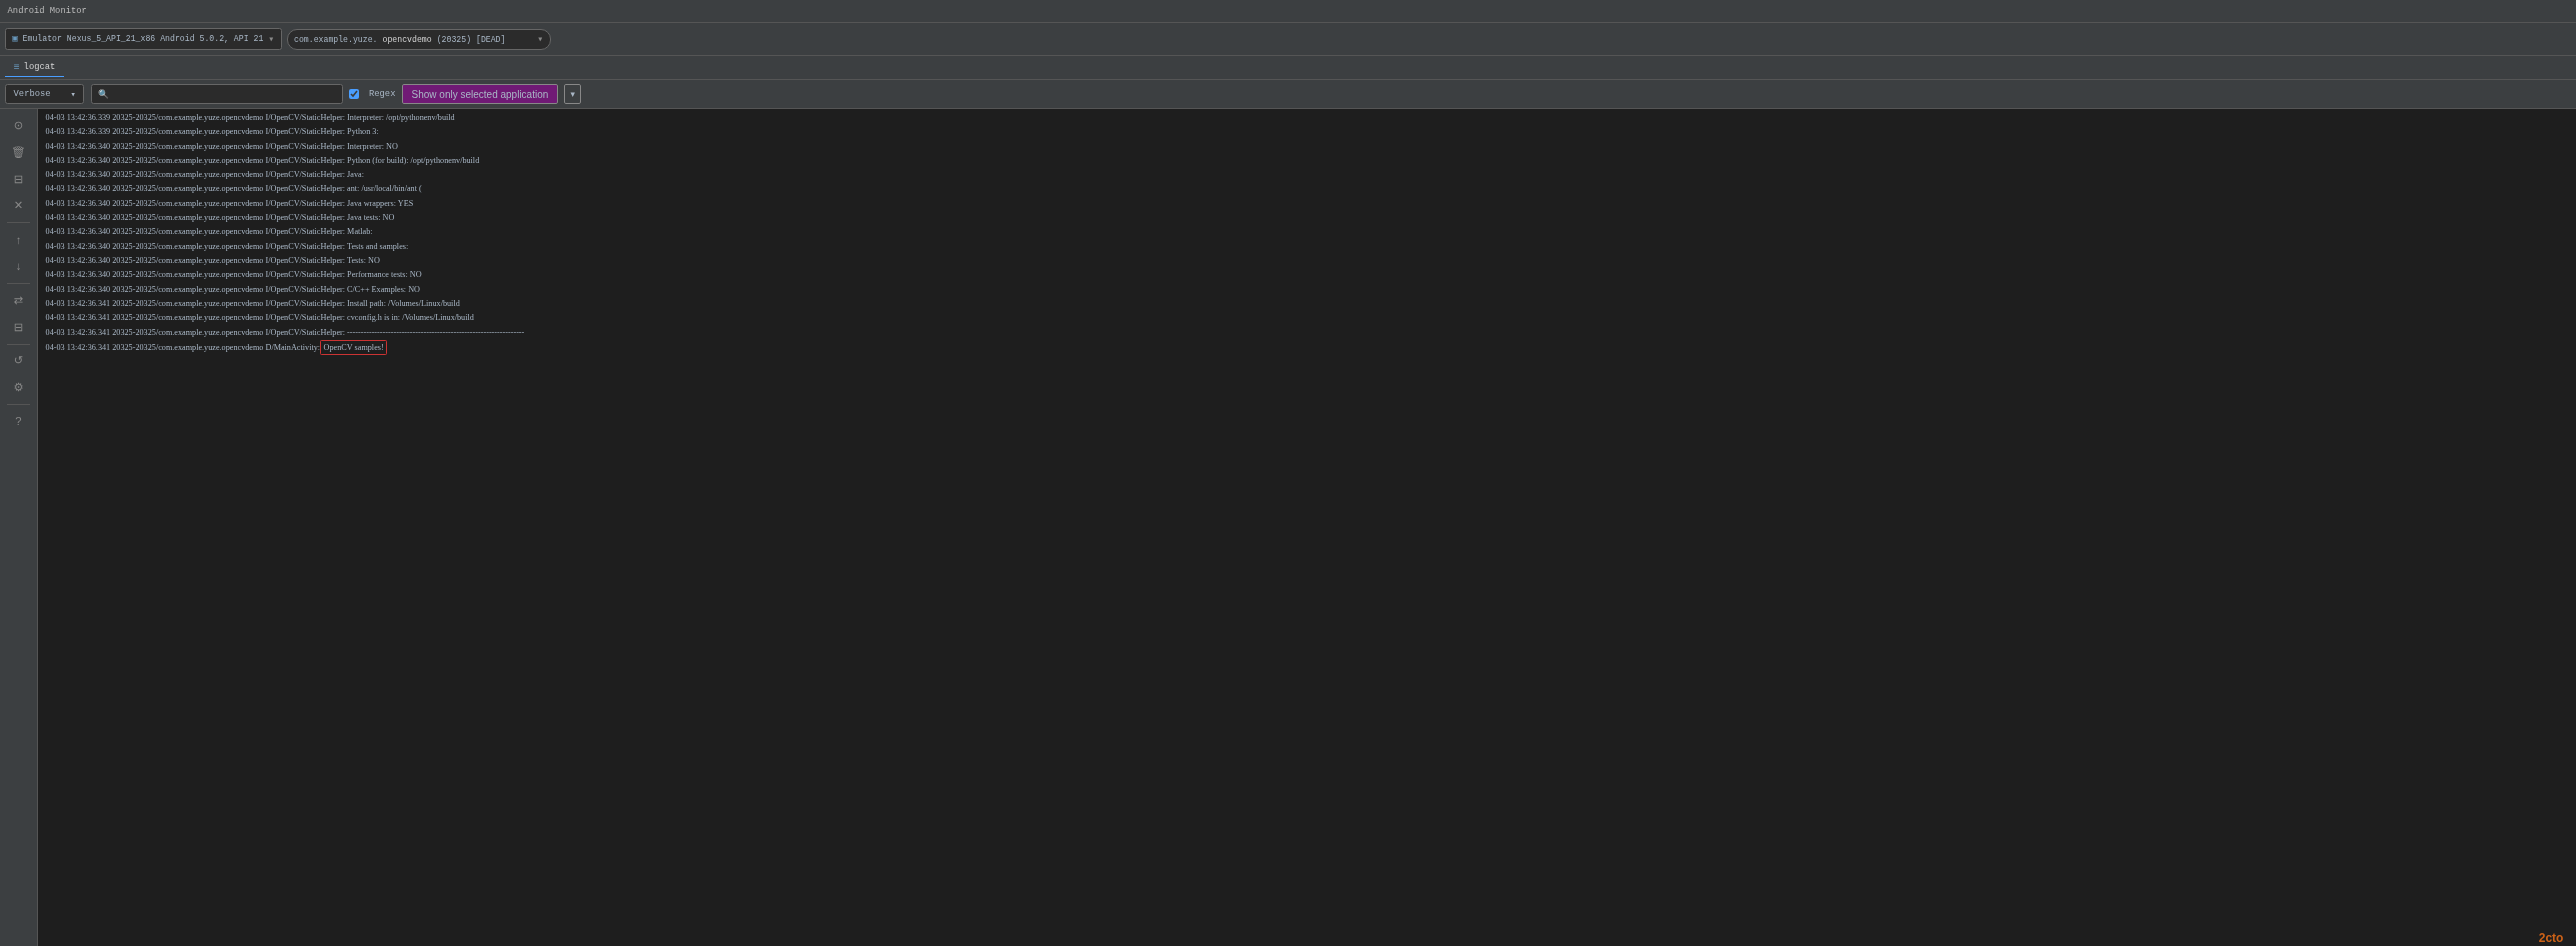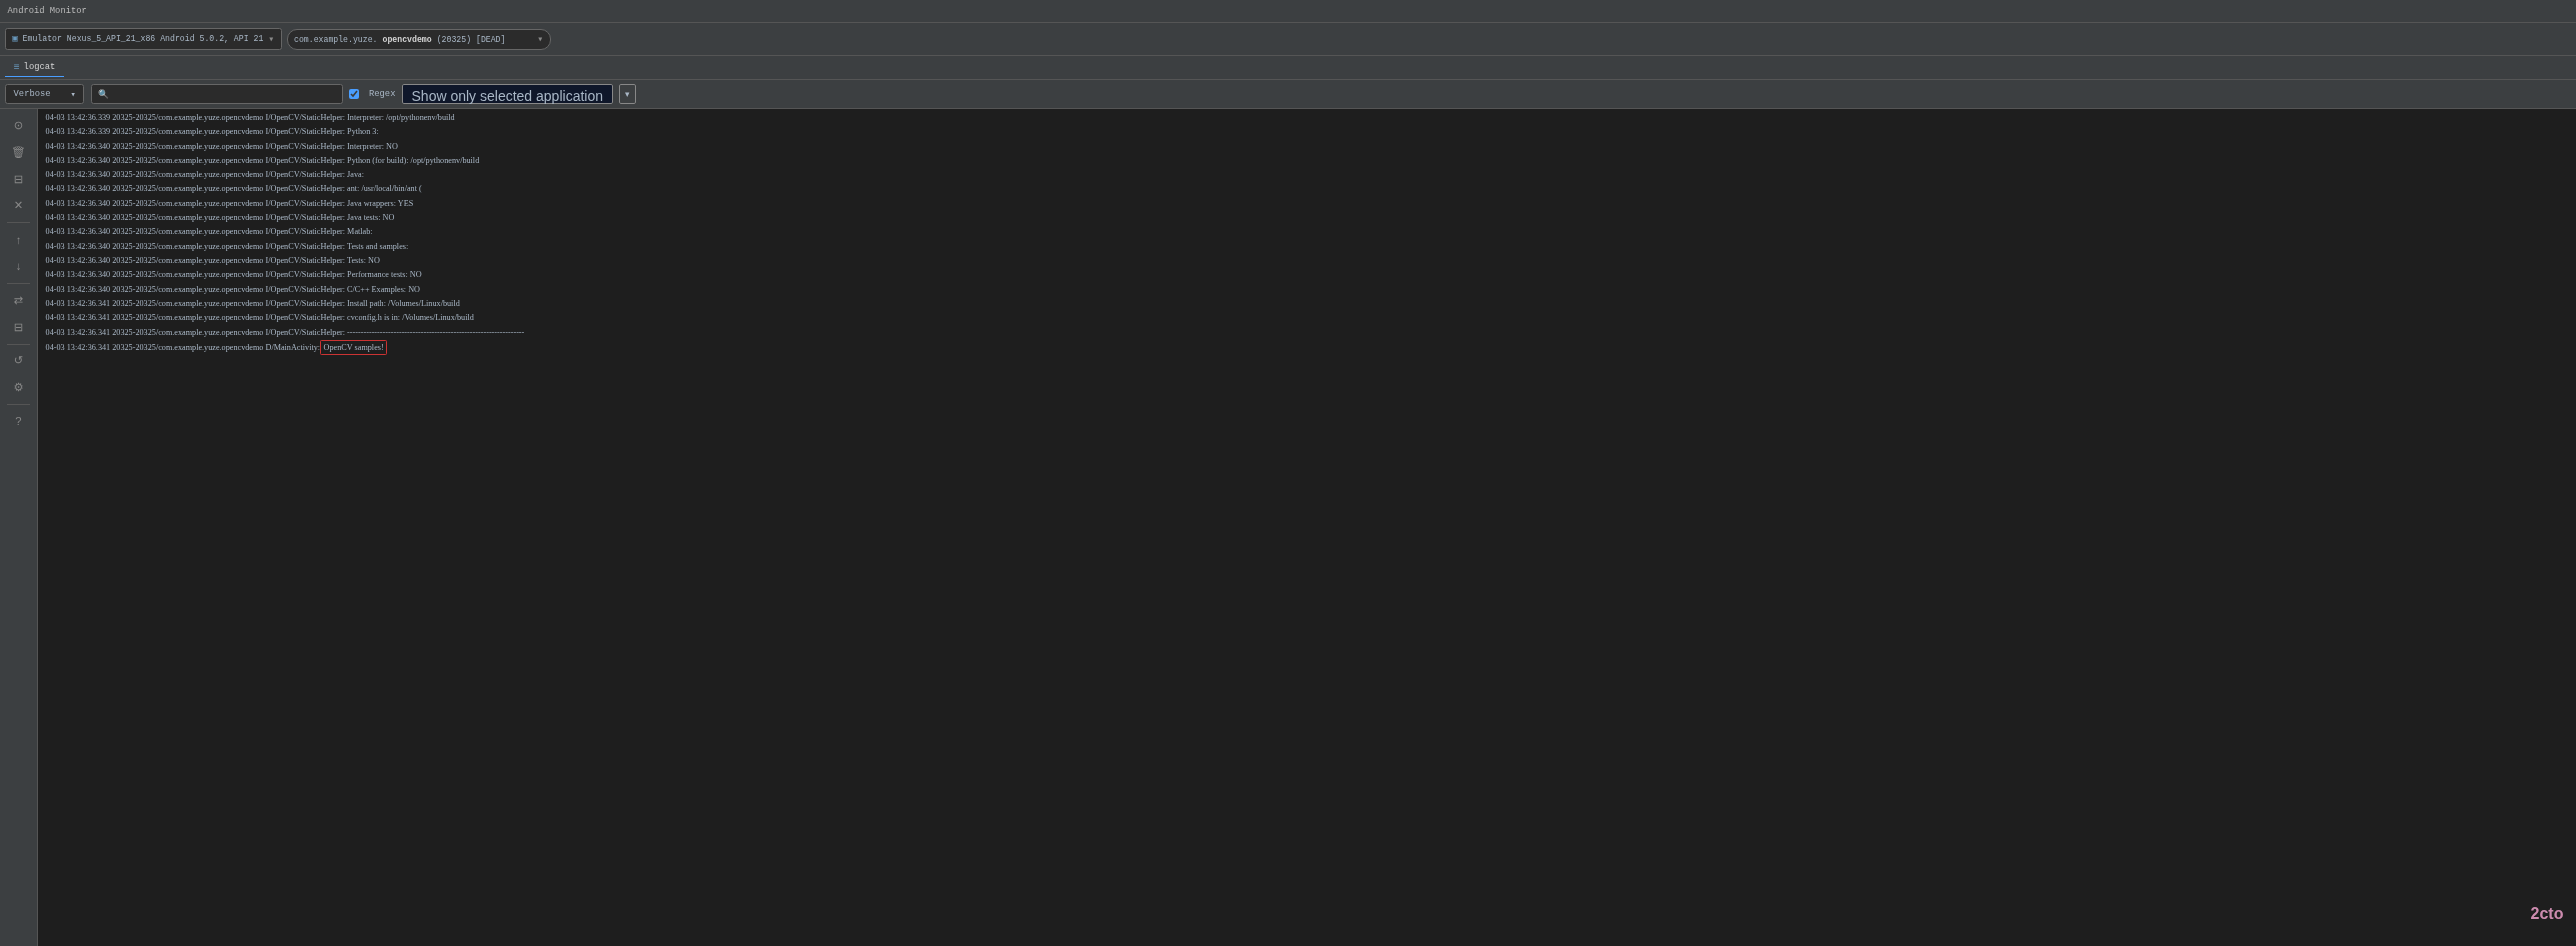--- a/index.html
+++ b/index.html
@@ -80,21 +80,21 @@
       font-size: 8.2px;
       display: flex;
       align-items: center;
       gap: 5px;
       cursor: pointer;
       height: 21px;
       min-width: 264px;
     }
 
     .app-selector .app-name-bold {
-      font-weight: bold;
+      font-weight: normal;
       color: #d4d4d4;
     }
 
     .app-selector .chevron {
       margin-left: auto;
       color: #888;
       font-size: 10px;
     }
 
     .logcat-tabs {
@@ -175,26 +175,26 @@
       font-size: 8.8px;
     }
 
     .regex-checkbox input[type="checkbox"] {
       width: 10px;
       height: 10px;
       accent-color: #4a9eff;
     }
 
     .show-selected-btn {
-      background: #0f172a;
+      background: #701a75;
       border: 0.6px solid #888;
       border-radius: 1.9px;
       padding: 2.5px 8.8px;
       color: #a9b7c6;
-      font-size: 14px;
+      font-size: 10px;
       cursor: pointer;
       height: 20px;
       white-space: nowrap;
     }
 
     .show-selected-chevron {
       background: #3c3f41;
       border: 0.6px solid #888;
       border-radius: 1.9px;
       padding: 2.5px 5px;
@@ -268,25 +268,25 @@
     .opencv-loaded {
       display: inline-block;
       border: 1.3px solid #cc3333;
       padding: 0 2.5px;
       border-radius: 1.3px;
       color: #a9b7c6;
     }
 
     .watermark {
       position: fixed;
-      bottom: 23px;
+      bottom: 1px;
       right: 12.6px;
-      color: #f9a8d4;
+      color: #f97316;
       font-family: sans-serif;
-      font-size: 16px;
+      font-size: 12px;
       font-weight: bold;
       opacity: 0.8;
     }
   </style>
 </head>
 <body>
 
 <div class="window">
 
   <div class="title-bar">

